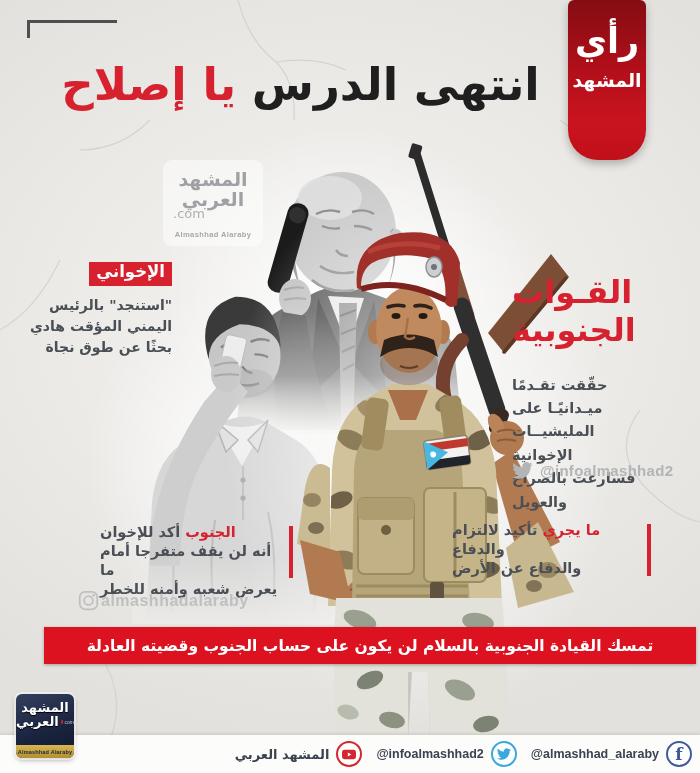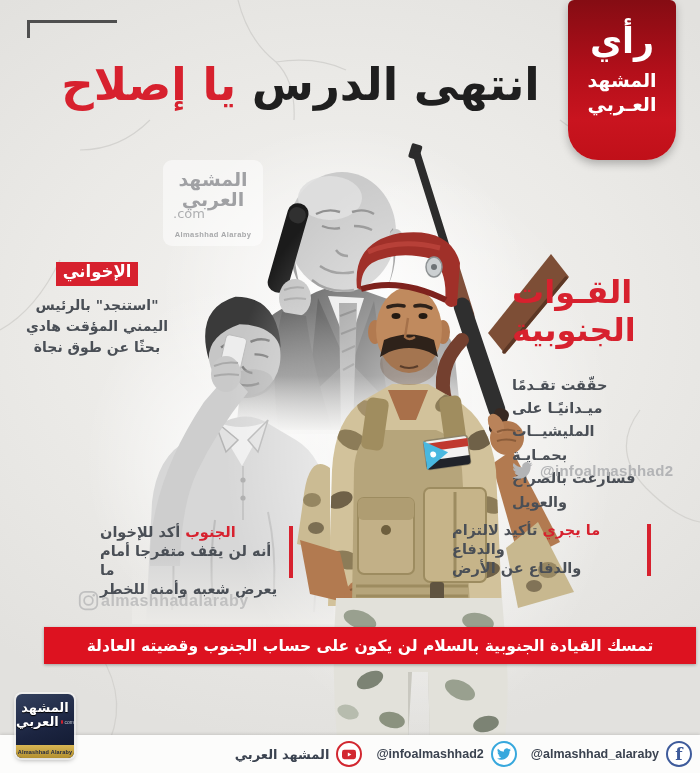--- a/index.html
+++ b/index.html
@@ -3,39 +3,39 @@
 <meta charset="utf-8">
 <style>
   html,body{margin:0;padding:0;background:#dcdcda;}
   .canvas{position:relative;width:700px;height:773px;overflow:hidden;
     background:radial-gradient(ellipse 520px 420px at 48% 42%, #f4f3f1 0%, #ebeae7 55%, #e2e1de 100%);
     font-family:"DejaVu Sans", sans-serif; -webkit-font-smoothing:antialiased;}
   .abs{position:absolute;}
   svg{display:block;}
 
   
-  .badge{left:568px;top:0;width:108px;height:160px;z-index:9;
+  .badge{left:568px;top:0;width:78px;height:160px;z-index:9;
     background:linear-gradient(180deg,#850c13 0%,#b30f1a 45%,#c9141f 75%,#c01019 100%);
     border-radius:6px 6px 30px 30px; box-shadow:0 4px 9px rgba(0,0,0,.25);
     color:#fff;text-align:center;direction:rtl;}
   .badge .b1{font-size:35px;font-weight:bold;margin-top:24px;line-height:1;}
   .badge .b2{font-size:19px;font-weight:bold;margin-top:10px;line-height:1.25;}
   .badge .b3{font-size:19px;font-weight:bold;line-height:1.25;}
 
   
   .title{left:48px;top:58px;width:505px;z-index:8;direction:rtl;text-align:center;
     font-size:45px;font-weight:bold;letter-spacing:-1px;color:#1f1f1f;white-space:nowrap;}
   .title .red{color:#d7212e;}
 
   
   .bracket-h{left:27px;top:20px;width:90px;height:2.5px;background:#4f4f4f;z-index:2;}
   .bracket-v{left:27px;top:20px;width:2.5px;height:18px;background:#4f4f4f;z-index:2;}
 
   
-  .left-profile{left:22px;top:262px;width:150px;z-index:6;direction:rtl;text-align:center;}
+  .left-profile{left:22px;top:262px;width:150px;z-index:6;direction:rtl;text-align:right;}
   .left-profile .tag{display:inline-block;background:#d7212e;color:#fff;font-weight:bold;
     font-size:16.5px;padding:1px 7px 4px;margin-bottom:3px;line-height:1.15;}
   .left-profile .body{margin-top:6px;font-size:14px;font-weight:bold;color:#4a4f56;line-height:1.5;}
 
   
   .right-profile{left:512px;top:274px;width:132px;z-index:6;direction:rtl;text-align:left;}
   .right-profile .h{color:#d7212e;font-size:32px;font-weight:bold;line-height:1.18;}
   .right-profile .body{margin-top:24px;font-size:14.5px;font-weight:bold;color:#4a4f56;line-height:1.62;}
 
   
@@ -328,21 +328,20 @@
   <div class="abs bracket-h"></div>
   <div class="abs bracket-v"></div>
 
   <div class="abs title">
     <span>انتهى الدرس</span><span class="red"> يا إصلاح</span>
   </div>
 
   <div class="abs badge">
     <div class="b1">رأي</div>
     <div class="b2">المشهد</div>
-    <div class="b3">العـربي</div>
   </div>
 
   <div class="abs wm-logo">
     <div class="a">المشهد</div>
     <div class="a" style="margin-top:0;">العربي</div>
     <span class="com">com.</span>
     <div class="en">Almashhad Alaraby</div>
   </div>
 
   <div class="abs left-profile">
@@ -354,21 +353,21 @@
     </div>
   </div>
 
   <div class="abs right-profile">
     <div class="h">القـوات</div>
     <div class="h">الجنوبية</div>
     <div class="body">
       <div>حقّقت تقـدمًا</div>
       <div>ميـدانيًـا على</div>
       <div>المليشيــات</div>
-      <div>بحمـايـة</div>
+      <div>الإخوانية</div>
       <div>فسارعت بالصراخ</div>
       <div>والعويل</div>
     </div>
   </div>
 
   <div class="abs wm-twitter">
     <span>
       <svg width="21" height="17" viewBox="0 0 24 20">
           <path fill="#b3b4b6" d="M23.95 2.57a10 10 0 0 1-2.82.78A4.96 4.96 0 0 0 23.29.62c-.95.56-2 .96-3.12 1.18A4.92 4.92 0 0 0 11.78 6.3 13.94 13.94 0 0 1 1.64 1.16a4.92 4.92 0 0 0 1.52 6.57 4.9 4.9 0 0 1-2.23-.62v.06a4.92 4.92 0 0 0 3.95 4.83 4.99 4.99 0 0 1-2.21.08 4.93 4.93 0 0 0 4.6 3.42A9.87 9.87 0 0 1 0 17.54a13.94 13.94 0 0 0 7.55 2.21c9.05 0 14-7.5 14-13.99v-.63a9.93 9.93 0 0 0 2.4-2.56z"></path>
         </svg>

